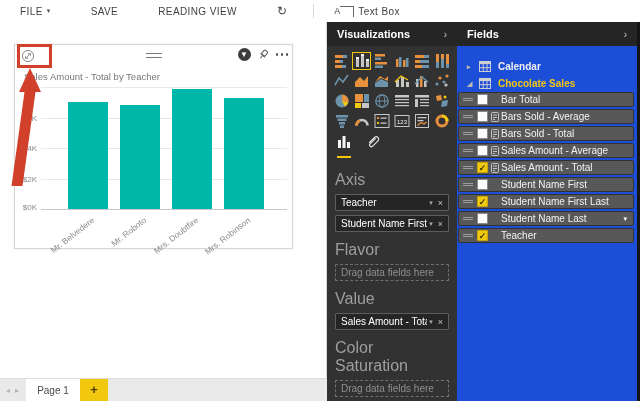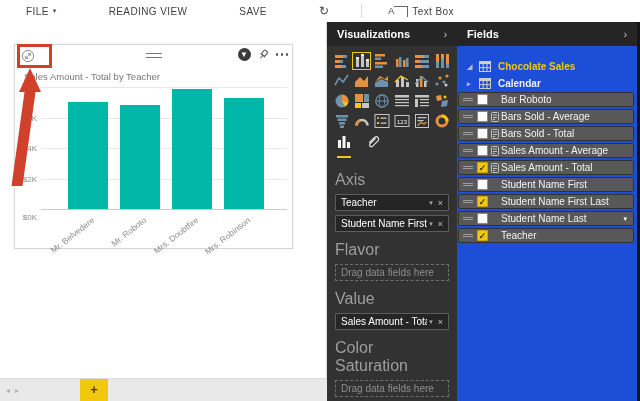--- a/index.html
+++ b/index.html
@@ -3,21 +3,21 @@
 <meta charset="utf-8">
 <style>
   * { margin:0; padding:0; box-sizing:border-box; }
   html,body { width:640px; height:401px; overflow:hidden; }
   body { font-family:"Liberation Sans", sans-serif; background:#fff; }
   #app { position:relative; width:640px; height:401px; background:#fff; overflow:hidden; }
 
   
   .menubar { position:absolute; left:0; top:0; width:640px; height:22px; background:#fff;
              display:flex; align-items:center; font-size:10px; color:#3f3f3f; letter-spacing:.4px; }
-  .menu-item { padding:0 26px; display:flex; align-items:center; gap:4px; cursor:default; height:22px; }
+  .menu-item { padding:0 20px; display:flex; align-items:center; gap:4px; cursor:default; height:22px; }
   .menu-caret { font-size:7px; color:#555; }
   .refresh-glyph { font-size:12px; color:#444; }
   .menu-divider { width:1px; height:14px; background:#d9d9d9; margin:0 6px; }
   .textbox-glyph { position:relative; width:14px; height:11px; border:1px solid #666; border-left:none; border-bottom:none; }
   .textbox-glyph::before { content:"A"; position:absolute; left:-6px; top:-1px; font-size:9px; color:#444; }
 
   
   .canvas { position:absolute; left:0; top:22px; width:327px; height:379px; background:#fff; border-right:1px solid #d9d9d9; }
 
   .chart-card { position:absolute; left:14px; top:22px; width:279px; height:205px; background:#fff;
@@ -105,24 +105,24 @@
 <body>
 
 <div id="app">
 
   <div class="menubar">
     <div class="menu-item">
       <span>FILE</span>
       <span class="menu-caret">▾</span>
     </div>
     <div class="menu-item">
+      <span>SAVE</span>
+    </div>
+    <div class="menu-item">
       <span>READING VIEW</span>
-    </div>
-    <div class="menu-item">
-      <span>SAVE</span>
     </div>
     <div class="menu-item">
       <span class="refresh-glyph">↻</span>
     </div>
     <div class="menu-divider"></div>
     <div class="menu-item">
       <span class="textbox-glyph"></span>
       <span>Text Box</span>
     </div>
   </div>
@@ -153,21 +153,21 @@
           <div class="dots">
               <i></i>
               <i></i>
               <i></i>
             </div>
         </div>
       </div>
       <div class="chart-title">Sales Amount - Total by Teacher</div>
       <div class="plot" id="plot">
           <div class="gridline base" style="top: 122px;"></div>
-          <span class="ytick" style="top: 130px;">$0K</span>
+          <span class="ytick" style="top: 120px;">$0K</span>
           <div class="gridline" style="top: 91.5px;"></div>
           <span class="ytick" style="top: 91.5px;">$2K</span>
           <div class="gridline" style="top: 61px;"></div>
           <span class="ytick" style="top: 61px;">$4K</span>
           <div class="gridline" style="top: 30.5px;"></div>
           <span class="ytick" style="top: 30.5px;">$6K</span>
           <div class="gridline" style="top: 0px;"></div>
           <span class="ytick" style="top: 0px;">$8K</span>
           <div class="bar" style="left: 27px; width: 40px; height: 107px; background: rgb(0, 183, 168);"></div>
           <div class="xlabel" style="left: -21px; top: 128px;">Mr. Belvedere</div>
@@ -183,20 +183,21 @@
     <div class="anno-rect"></div>
     <svg class="anno-arrow" width="60" height="150" viewBox="0 0 60 150">
       <polygon points="30,6 41,30 35.5,30 22.5,124 11.5,124 24.5,30 19,30" fill="#d0402b"></polygon>
     </svg>
 
     <div class="pagebar">
       <div class="pagenav">
         <span>◂</span>
         <span>▸</span>
       </div>
+      <div class="page-tab">Page 1</div>
       <div class="add-tab">+</div>
     </div>
   </div>
 
   <div class="panel viz-panel">
     <div class="panel-header">
       <span>Visualizations</span>
       <span class="chev">›</span>
     </div>
     <div class="viz-grid" id="vizGrid">
@@ -429,50 +430,50 @@
     </div>
     <div class="filters-sub">Visual Level Filters</div>
   </div>
 
   <div class="panel fields-panel">
     <div class="panel-header">
       <span>Fields</span>
       <span class="chev">›</span>
     </div>
     <div class="fields-list" id="fieldsList">
+        <div class="table-row">
+          <span class="t-caret">▸</span>
+          <svg class="t-icon" width="12" height="11" viewBox="0 0 12 11">
+            <rect x="0.5" y="0.5" width="11" height="10" fill="none" stroke="#cfcfcf"></rect>
+            <rect x="0.5" y="0.5" width="11" height="2.6" fill="#cfcfcf"></rect>
+            <line x1="4.2" y1="3" x2="4.2" y2="10.5" stroke="#cfcfcf"></line>
+            <line x1="8" y1="3" x2="8" y2="10.5" stroke="#cfcfcf"></line>
+            <line x1="0.5" y1="6.7" x2="11.5" y2="6.7" stroke="#cfcfcf"></line>
+          </svg>
+          <span class="t-label">Calendar</span>
+        </div>
         <div class="table-row active">
           <span class="t-caret">◢</span>
           <svg class="t-icon" width="12" height="11" viewBox="0 0 12 11">
             <rect x="0.5" y="0.5" width="11" height="10" fill="none" stroke="#cfcfcf"></rect>
             <rect x="0.5" y="0.5" width="11" height="2.6" fill="#cfcfcf"></rect>
             <line x1="4.2" y1="3" x2="4.2" y2="10.5" stroke="#cfcfcf"></line>
             <line x1="8" y1="3" x2="8" y2="10.5" stroke="#cfcfcf"></line>
             <line x1="0.5" y1="6.7" x2="11.5" y2="6.7" stroke="#cfcfcf"></line>
           </svg>
           <span class="t-label">Chocolate Sales</span>
         </div>
-        <div class="table-row">
-          <span class="t-caret">▸</span>
-          <svg class="t-icon" width="12" height="11" viewBox="0 0 12 11">
-            <rect x="0.5" y="0.5" width="11" height="10" fill="none" stroke="#cfcfcf"></rect>
-            <rect x="0.5" y="0.5" width="11" height="2.6" fill="#cfcfcf"></rect>
-            <line x1="4.2" y1="3" x2="4.2" y2="10.5" stroke="#cfcfcf"></line>
-            <line x1="8" y1="3" x2="8" y2="10.5" stroke="#cfcfcf"></line>
-            <line x1="0.5" y1="6.7" x2="11.5" y2="6.7" stroke="#cfcfcf"></line>
-          </svg>
-          <span class="t-label">Calendar</span>
-        </div>
         <div class="field-row">
           <span class="f-handle">
             <i></i>
             <i></i>
           </span>
           <span class="f-check"></span>
           <span class="f-slot"></span>
-          <span class="f-label">Bar Roboto</span>
+          <span class="f-label">Bar Total</span>
         </div>
         <div class="field-row">
           <span class="f-handle">
             <i></i>
             <i></i>
           </span>
           <span class="f-check"></span>
           <span class="f-slot">
             <svg width="8" height="10" viewBox="0 0 8 10">
               <rect x="0.5" y="0.5" width="7" height="9" rx="1" fill="none" stroke="#c4c4c4"></rect>

